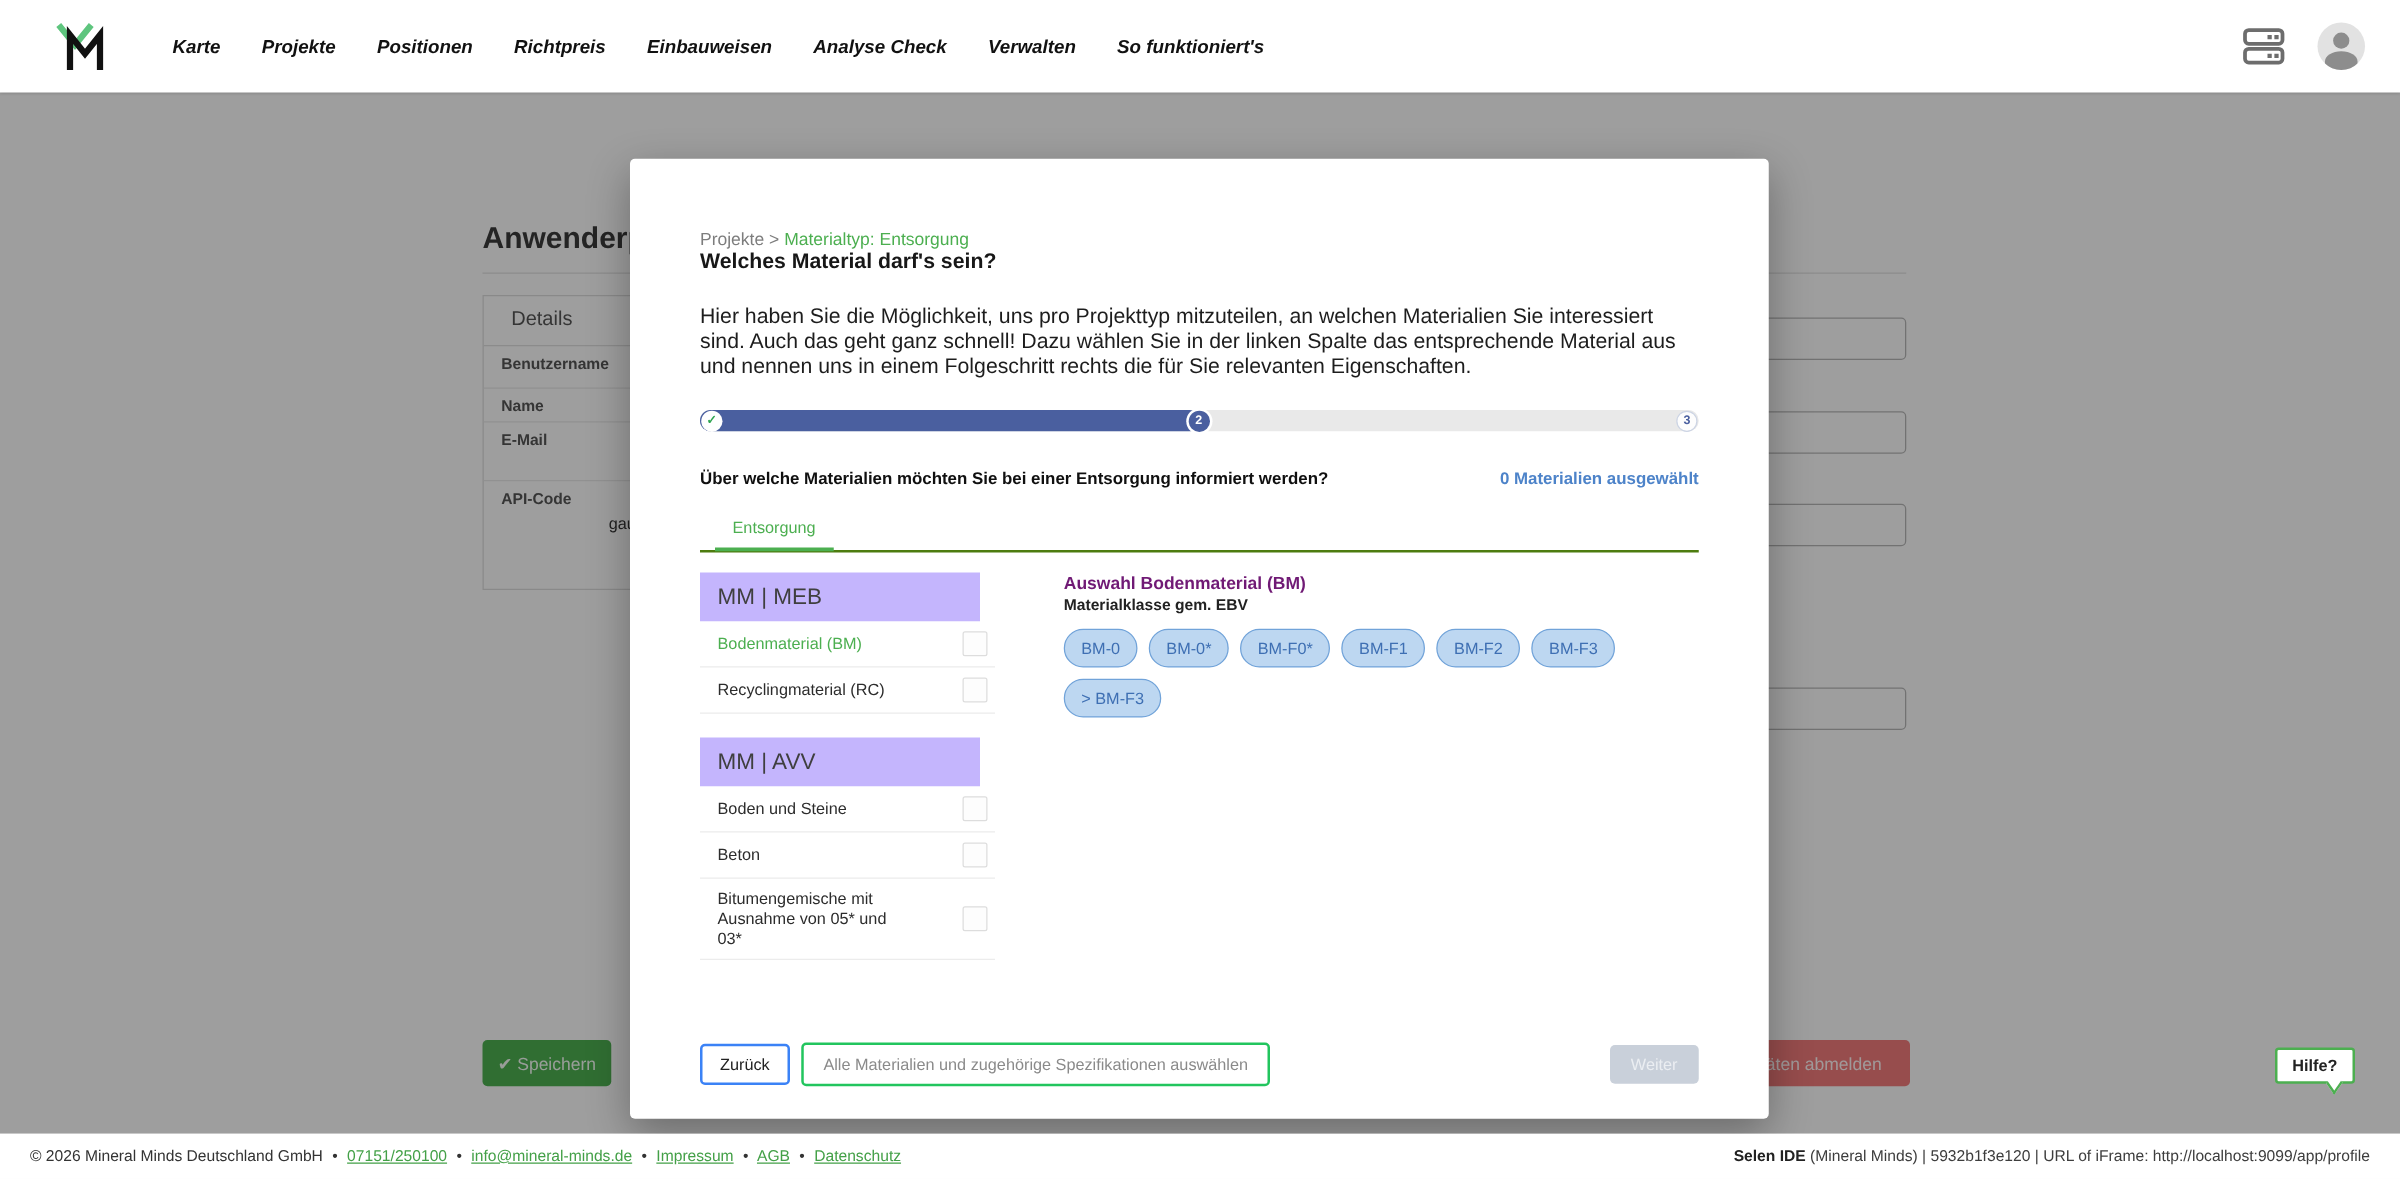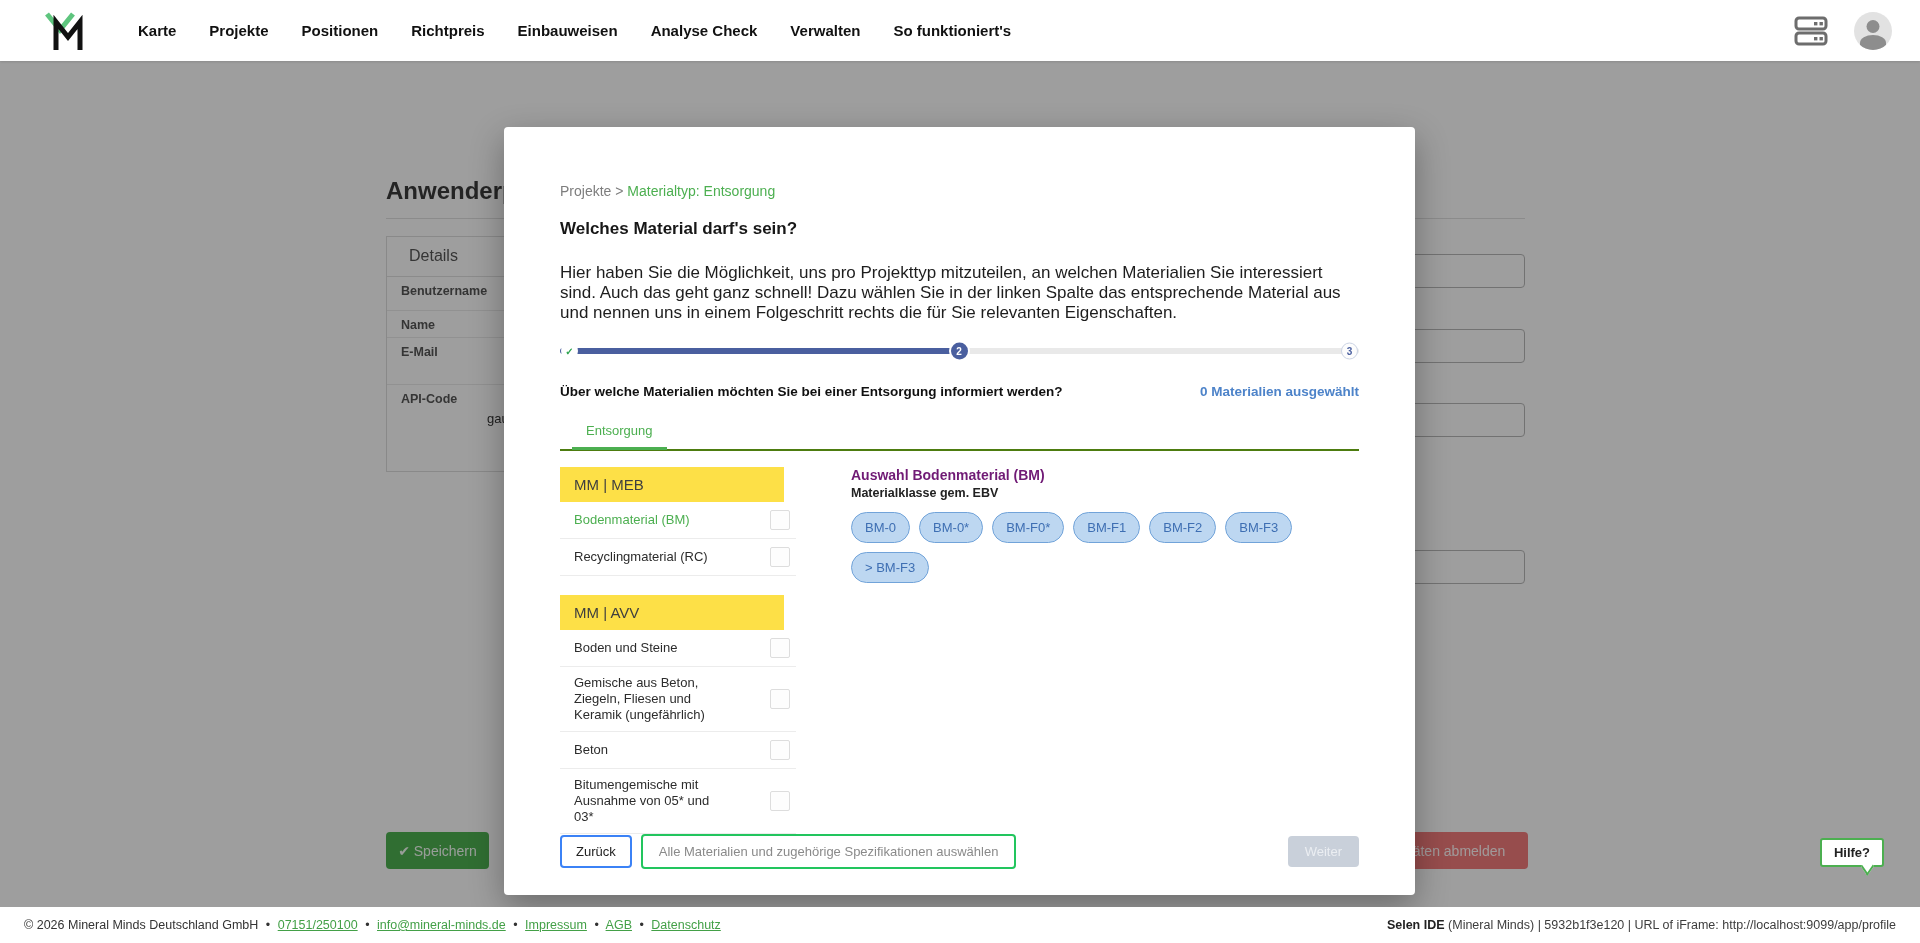--- a/index.html
+++ b/index.html
@@ -1,22 +1,22 @@
 <!DOCTYPE html>
 <html><head>
 <meta charset="utf-8">
 <style>
   * { margin:0; padding:0; box-sizing:border-box; }
   html,body { width:1920px; height:943px; overflow:hidden; background:#fff;
               font-family:"Liberation Sans", sans-serif; }
 
   
-  .nav { position:absolute; top:0; left:0; right:0; height:61px; background:#fff;
+  .nav { position:absolute; top:0; left:0; right:0; height:74px; background:#fff;
          display:flex; align-items:center; padding:0 28px 0 42px; z-index:40;
-         box-shadow:0 1px 2px rgba(0,0,0,.12); }
+         box-shadow:0 1px 2px rgba(0,0,0,.12);font-style:italic; }
   .logo { width:42px; height:44px; flex:0 0 auto; cursor:pointer; }
   .nav-items { display:flex; gap:33px; margin-left:54px; }
   .nav-item { font-size:15px; font-weight:700; color:#111; cursor:pointer; white-space:nowrap; }
   .nav-right { margin-left:auto; display:flex; align-items:center; gap:26px; }
   .srv-icon { width:34px; height:32px; cursor:pointer; }
   .avatar { width:38px; height:38px; border-radius:50%; background:#e2e2e2; position:relative;
             overflow:hidden; cursor:pointer; }
   .avatar .head { position:absolute; left:50%; top:8px; transform:translateX(-50%);
                   width:13px; height:13px; border-radius:50%; background:#8d8d8d; }
   .avatar .body { position:absolute; left:50%; top:23px; transform:translateX(-50%);
@@ -47,21 +47,21 @@
   .overlay { position:absolute; top:61px; bottom:36px; left:0; right:0;
              background:rgba(0,0,0,.37); z-index:10; }
 
   
   .modal { position:absolute; left:504px; top:127px; width:911px; height:768px;
            background:#fff; border-radius:4px; z-index:20;
            box-shadow:0 12px 34px rgba(0,0,0,.32);
            display:flex; flex-direction:column; padding:56px 56px 26px; }
   .crumb { font-size:14px; color:#7d7d7d; }
   .crumb .cur { color:#4caf50; }
-  .m-title { margin-top:20px; font-size:17px; font-weight:700; color:#171717; }
+  .m-title { font-size:17px; font-weight:700; color:#171717; }
   .m-intro { margin-top:24px; font-size:17px; line-height:20px; color:#1d1d1d; }
 
   .progress { margin-top:25px; position:relative; height:17px; background:#e9e9e9; border-radius:9px; }
   .progress .fill { position:absolute; left:0; top:0; bottom:0; width:50%;
                     background:#4a5f9f; border-radius:9px; }
   .pm { position:absolute; top:50%; transform:translateY(-50%); width:17px; height:17px;
         border-radius:50%; font-size:10px; font-weight:700; display:flex;
         align-items:center; justify-content:center; }
   .pm1 { left:1px; background:#fff; color:#2ea44f; }
   .pm2 { left:50%; margin-left:-9px; background:#4a5f9f; color:#fff; box-shadow:0 0 0 2px #fff; }
@@ -70,21 +70,21 @@
   .q-row { margin-top:30px; display:flex; justify-content:space-between; align-items:baseline; }
   .q-text { font-size:13.5px; font-weight:700; color:#101010; }
   .q-count { font-size:13.5px; font-weight:700; color:#4d83c9; cursor:pointer; }
 
   .tabs { margin-top:16px; border-bottom:2px solid #4d7c0f; }
   .tab { display:inline-block; margin-left:12px; padding:8px 14px 9px; font-size:13px;
          color:#4caf50; border-bottom:3px solid #4caf50; margin-bottom:-1px; cursor:pointer; }
 
   .cols { margin-top:16px; display:flex; gap:55px; }
   .col-left { width:236px; flex:0 0 auto; }
-  .sec-head { background:#fde047; padding:9px 14px; font-size:15px; color:#3f3f3f; width:224px; }
+  .sec-head { background:#c4b5fd; padding:9px 14px; font-size:18px; color:#3f3f3f; width:224px; }
   .sec-head.second { margin-top:19px; }
   .mat-item { display:flex; align-items:center; justify-content:space-between;
               padding:8px 6px 8px 14px; border-bottom:1px solid #ececec; cursor:pointer; }
   .mat-item .lbl { font-size:13px; line-height:16px; color:#2c2c2c; max-width:150px; }
   .mat-item.active .lbl { color:#4caf50; }
   .cbx { width:20px; height:20px; border:1px solid #ddd; border-radius:2px; background:#fdfdfd;
          flex:0 0 auto; cursor:pointer; }
 
   .col-right { flex:1; }
   .r-head { font-size:14px; font-weight:700; color:#701a75; }
@@ -218,24 +218,20 @@
         <span class="lbl">Recyclingmaterial (RC)</span>
         <span class="cbx"></span>
       </div>
 
       <div class="sec-head second">MM | AVV</div>
       <div class="mat-item">
         <span class="lbl">Boden und Steine</span>
         <span class="cbx"></span>
       </div>
       <div class="mat-item">
-        <span class="lbl">Gemische aus Beton, Ziegeln, Fliesen und Keramik (ungefährlich)</span>
-        <span class="cbx"></span>
-      </div>
-      <div class="mat-item">
         <span class="lbl">Beton</span>
         <span class="cbx"></span>
       </div>
       <div class="mat-item">
         <span class="lbl">Bitumengemische mit Ausnahme von 05* und 03*</span>
         <span class="cbx"></span>
       </div>
     </div>
 
     <div class="col-right">

